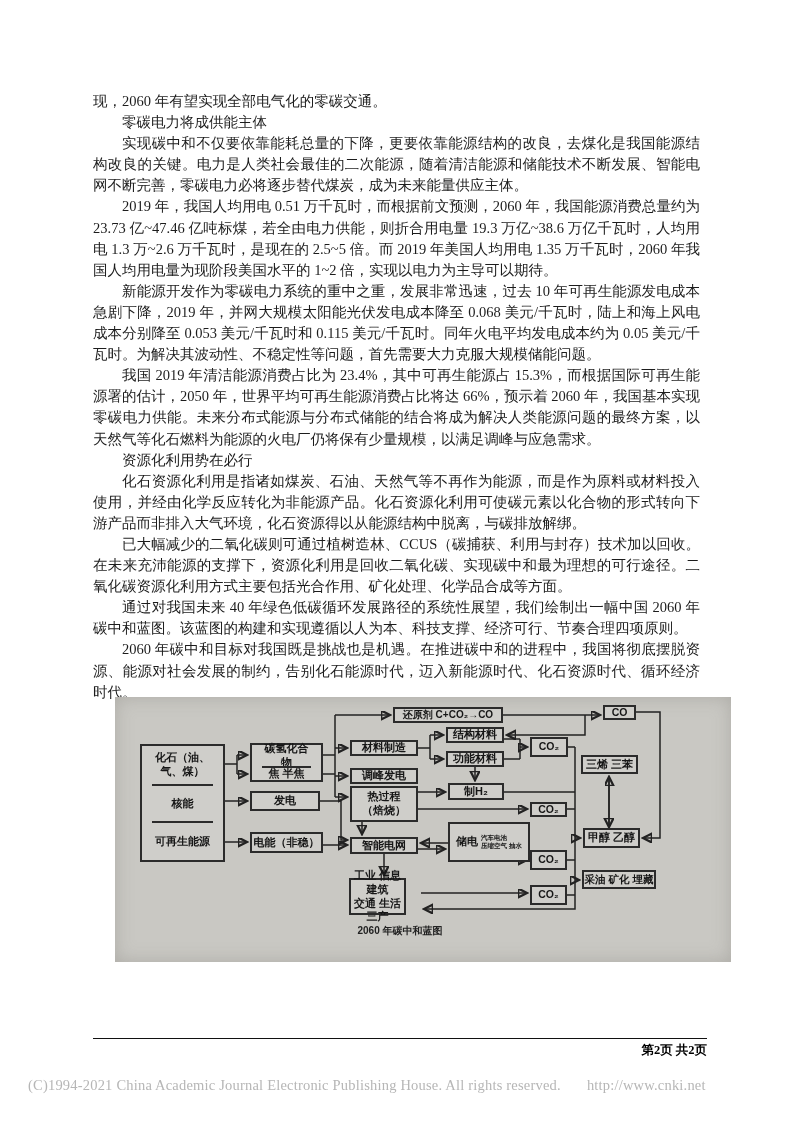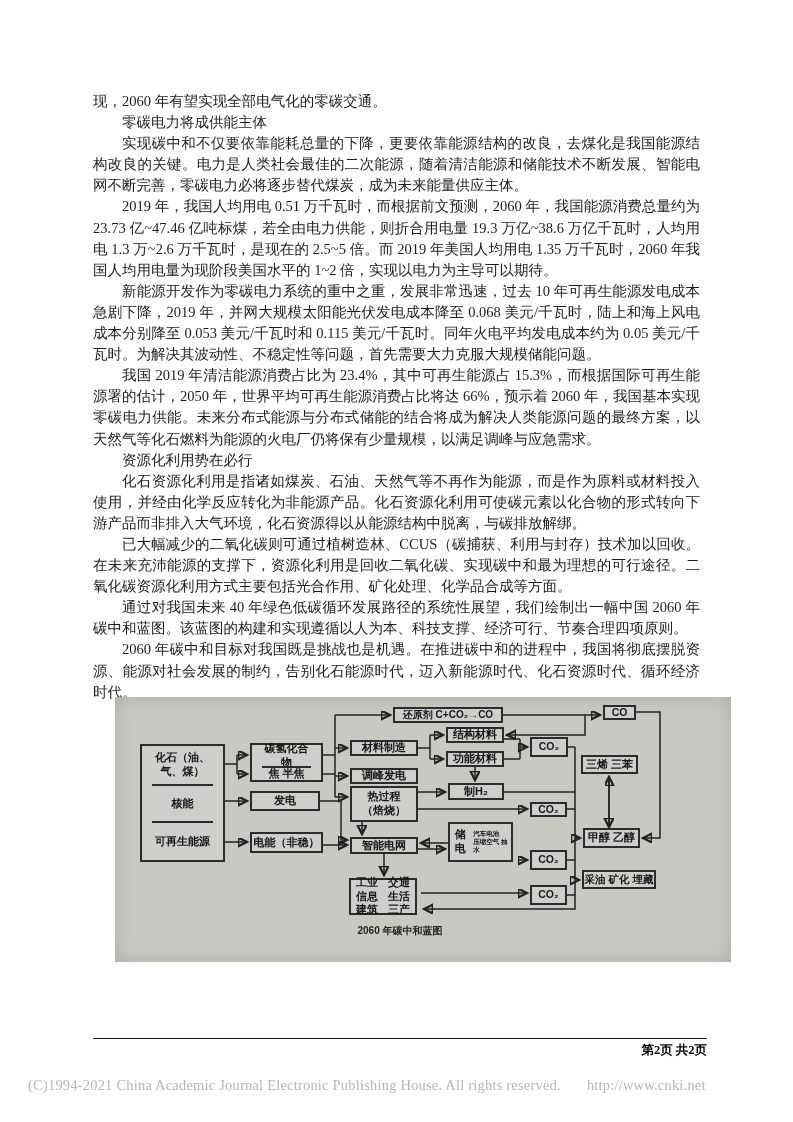--- a/index.html
+++ b/index.html
@@ -114,30 +114,30 @@
     <div class="node" style="left:278px;top:10px;width:110px;height:16px;font-size:10px;">还原剂 C+CO₂→CO</div>
     <div class="node" style="left:488px;top:8px;width:33px;height:15px;font-size:10.5px;">CO</div>
 
     <div class="node" style="left:235px;top:43px;width:68px;height:16px;">材料制造</div>
     <div class="node" style="left:235px;top:71px;width:68px;height:16px;text-align:center;">调峰发电</div>
     <div class="node" style="left:235px;top:89px;width:68px;height:36px;flex-direction:column;">
       <span>热过程</span>
       <span>（焙烧）</span>
     </div>
     <div class="node" style="left:235px;top:140px;width:68px;height:17px;">智能电网</div>
-    <div class="node" style="left:234px;top:181px;width:68px;height:37px;flex-direction:row;">
+    <div class="node" style="left:234px;top:181px;width:57px;height:37px;flex-direction:column;">
       <span>工业 信息 建筑</span>
       <span>交通 生活 三产</span>
     </div>
 
     <div class="node" style="left:331px;top:30px;width:58px;height:16px;">结构材料</div>
     <div class="node" style="left:331px;top:54px;width:58px;height:16px;">功能材料</div>
     <div class="node" style="left:333px;top:86px;width:56px;height:17px;">制H₂</div>
 
-    <div class="node" style="left:333px;top:125px;width:65px;height:40px;gap:3px;">
+    <div class="node" style="left:333px;top:125px;width:82px;height:40px;gap:3px;">
       <span>储电</span>
       <span class="tiny">
         <span style="display:block;">汽车电池</span>
         <span style="display:block;">压缩空气 抽水</span>
       </span>
     </div>
 
     <div class="node" style="left:415px;top:40px;width:38px;height:20px;font-size:10.5px;">CO₂</div>
     <div class="node" style="left:415px;top:105px;width:37px;height:15px;font-size:10.5px;">CO₂</div>
     <div class="node" style="left:415px;top:153px;width:37px;height:20px;font-size:10.5px;">CO₂</div>

